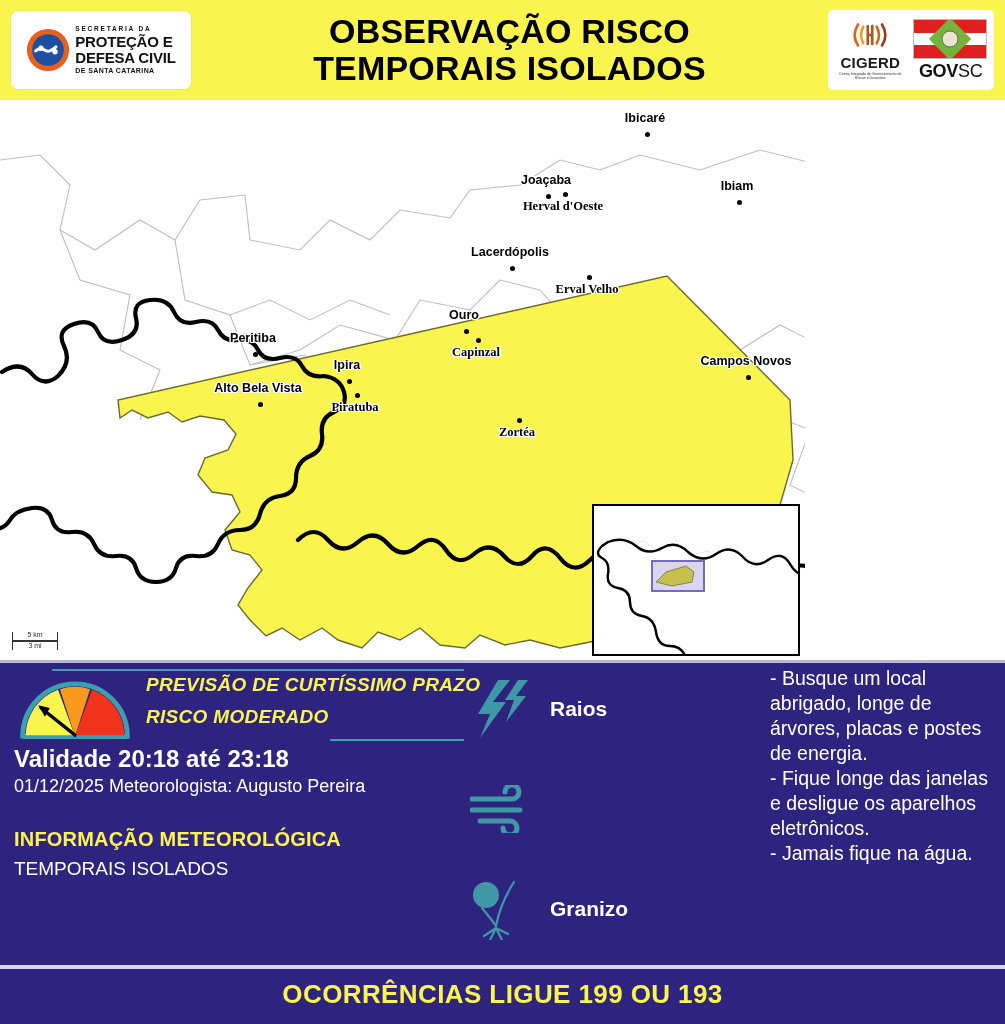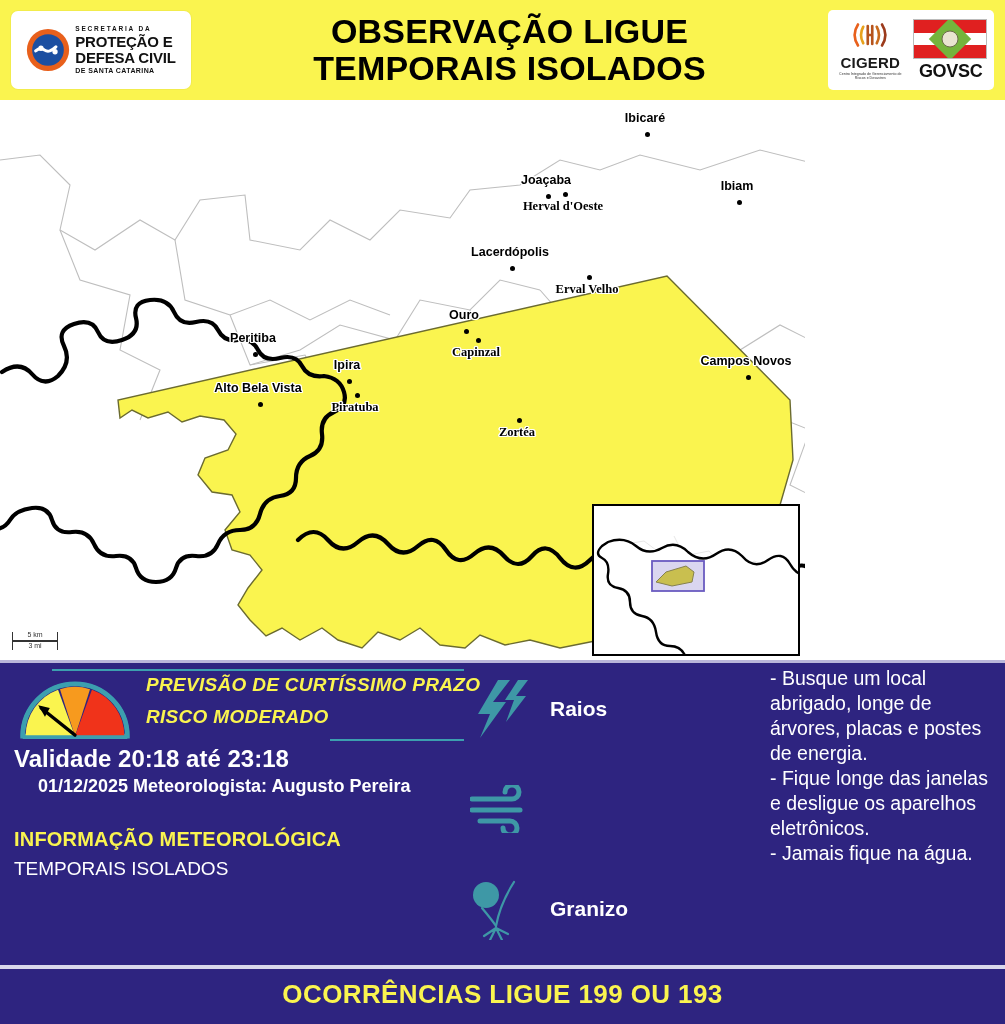--- a/index.html
+++ b/index.html
@@ -70,21 +70,21 @@
     width: 30px; height: 30px; background: #74B43C;
     transform: translate(-50%,-50%) rotate(45deg);
   }
   .flag-seal {
     position: absolute; left: 50%; top: 50%;
     width: 17px; height: 17px; border-radius: 50%;
     background: #E8E4D0; border: 1px solid #6a6a4a;
     transform: translate(-50%,-50%);
   }
   .govsc-name { font-size: 18px; font-weight: 700; color: #111; letter-spacing: -.3px; margin-top: 2px;}
-  .govsc-name b { font-weight: 700; }
+  .govsc-name b { font-weight: 400; }
 
   
   .map {
     position: absolute; left: 0; top: 100px; width: 805px; height: 560px;
     background: #FFFFFF; overflow: hidden;
   }
   .map svg { position: absolute; left: 0; top: 0; }
   .city { position: absolute; }
   .city .dot {
     position: absolute; width: 5px; height: 5px; background: #000;
@@ -147,21 +147,21 @@
   .rule-bot {
     position: absolute; left: 318px; top: 67px; width: 134px; height: 2px; background: #3C9FAF;
   }
 
   .validade {
     position: absolute; left: 14px; top: 85px;
     color: #fff; font-weight: 800; font-size: 24px; white-space: nowrap;
   }
   .meteo-line {
     position: absolute; left: 14px; top: 116px;
-    color: #fff; font-weight: 700; font-size: 18px; white-space: nowrap; margin-left: 24px;
+    color: #fff; font-weight: 400; font-size: 18px; white-space: nowrap;
   }
   .info-head {
     position: absolute; left: 14px; top: 168px;
     color: #FAF44F; font-weight: 800; font-size: 20px; letter-spacing: .2px;
   }
   .info-body {
     position: absolute; left: 14px; top: 198px;
     color: #fff; font-weight: 400; font-size: 19px;
   }
 
@@ -215,21 +215,21 @@
       </svg>
       <div class="dc-text">
         <div class="dc-sec">SECRETARIA DA</div>
         <div class="dc-main">PROTEÇÃO E</div>
         <div class="dc-main">DEFESA CIVIL</div>
         <div class="dc-sub">DE SANTA CATARINA</div>
       </div>
     </div>
 
     <div class="title-main">
-      <span>OBSERVAÇÃO LIGUE</span>
+      <span>OBSERVAÇÃO RISCO</span>
       <span>TEMPORAIS ISOLADOS</span>
     </div>
 
     <div class="right-logos">
       <div class="cigerd">
         <svg width="46" height="30" viewBox="0 0 60 40">
           <path d="M14 6 q-9 14 0 28" stroke="#E8601C" stroke-width="3.5" fill="none" stroke-linecap="round"></path>
           <path d="M21 9 q-6 11 0 22" stroke="#E8A21C" stroke-width="3.5" fill="none" stroke-linecap="round"></path>
           <path d="M46 6 q9 14 0 28" stroke="#9C3B1C" stroke-width="3.5" fill="none" stroke-linecap="round"></path>
           <path d="M39 9 q6 11 0 22" stroke="#C96A1C" stroke-width="3.5" fill="none" stroke-linecap="round"></path>

